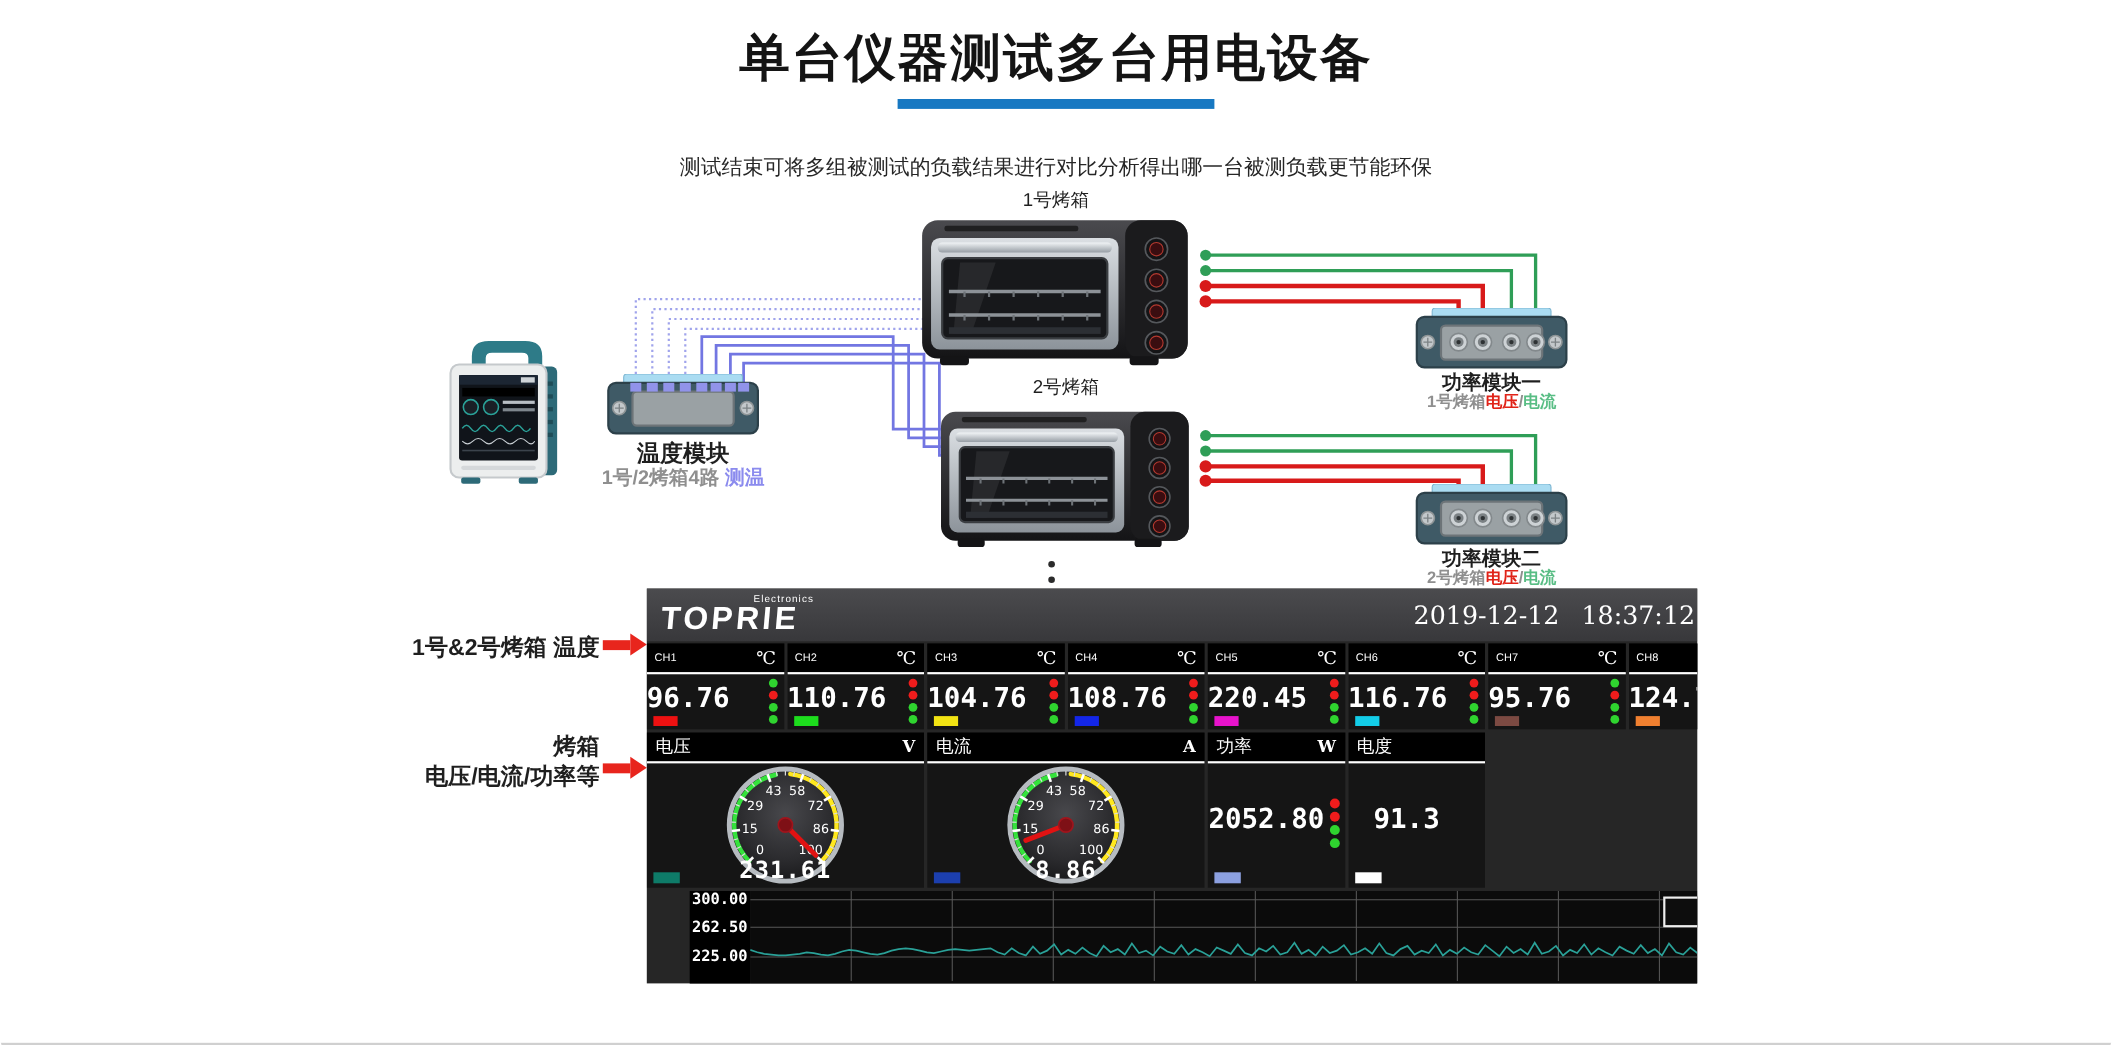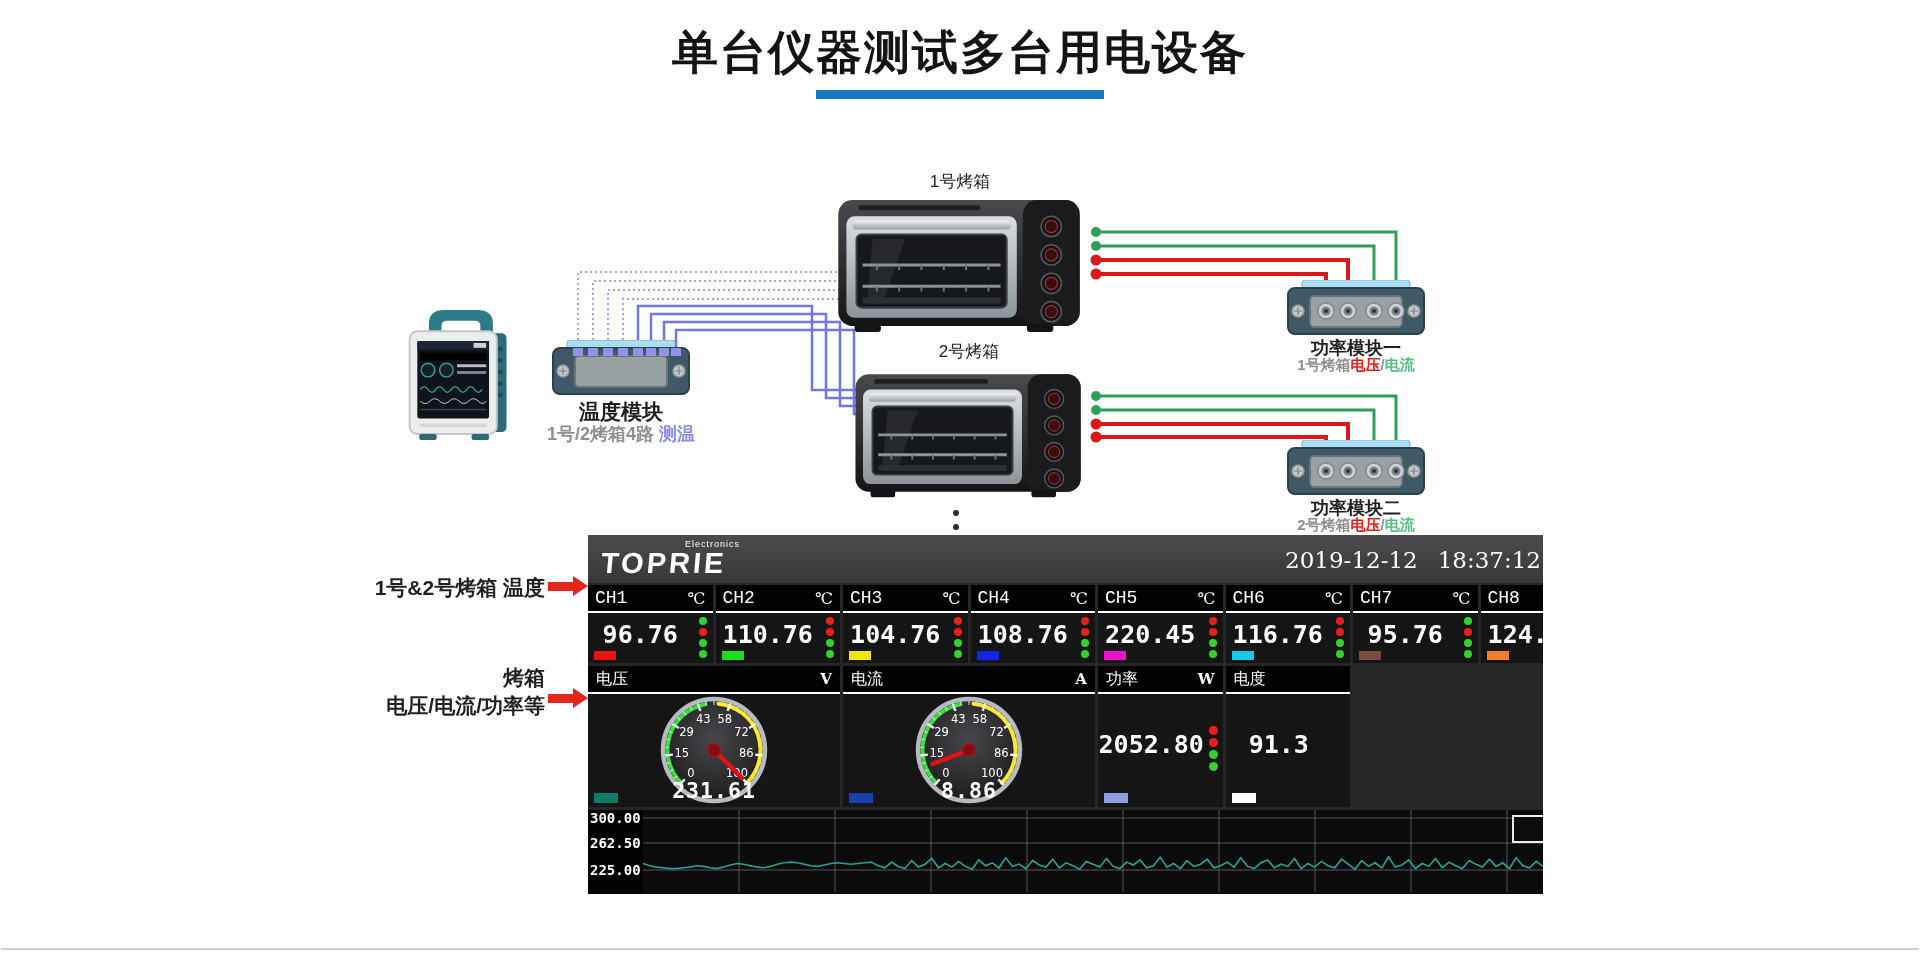--- a/index.html
+++ b/index.html
@@ -50,43 +50,43 @@
          color:#fff;transform:skewX(-5deg);}
   .brand-sub{position:absolute;left:97px;top:4px;font-size:9px;letter-spacing:1px;color:#fff;}
   .clock{position:absolute;right:2px;top:12px;color:#fff;font-size:23px;
          font-family:"DejaVu Serif","Liberation Serif",serif;}
   .clock .t{margin-left:20px;text-align:right;}
 
   .ch-row{display:flex;gap:3px;flex:0 0 78px;margin-bottom:3px;}
   .ch-cell{flex:0 0 124.5px;background:#151515;position:relative;}
   .cell-head{height:26px;background:#000;border-bottom:2px solid #fff;display:flex;
              justify-content:space-between;align-items:center;padding:0 7px;color:#fff;}
-  .ch-id{font-family:Liberation Mono, monospace;font-size:18px;}
+  .ch-id{font-family:Liberation Sans, sans-serif;font-size:10px;}
   .ch-unit{font-size:16px;font-family:"DejaVu Serif",serif;}
   .cell-body{position:relative;height:50px;}
-  .seg-value{position:absolute;left:0;right:20px;top:7px;text-align:center;color:#fff;
+  .seg-value{position:absolute;left:0;right:20px;top:7px;text-align:left;color:#fff;
              font-family:"DejaVu Sans Mono",monospace;font-weight:700;font-size:25px;}
   .dot-col{position:absolute;right:6px;top:4px;}
   .dot-col i{display:block;width:8px;height:8px;border-radius:50%;margin:0 0 3px 0;}
   .chip{position:absolute;left:6px;bottom:3px;width:22px;height:9px;}
 
   .meter-row{display:flex;gap:3px;flex:0 0 141px;margin-bottom:3px;}
   .m-cell{background:#151515;position:relative;}
   .m-head{height:26px;background:#000;border-bottom:2px solid #fff;display:flex;
           justify-content:space-between;align-items:center;padding:0 8px;color:#fff;}
   .m-label{font-size:16px;} .m-unit{font-size:15px;font-weight:700;font-family:"DejaVu Serif",serif;}
   .m-body{position:relative;height:113px;}
   .num-value{position:absolute;left:0;right:18px;top:36px;text-align:center;color:#fff;
              font-family:"DejaVu Sans Mono",monospace;font-weight:700;font-size:25px;}
   .m-dots{position:absolute;right:5px;top:32px;}
   .m-dots i{display:block;width:9px;height:9px;border-radius:50%;margin:0 0 3px 0;}
   .m-chip{position:absolute;left:6px;bottom:4px;width:24px;height:10px;}
   .gauge-wrap{position:absolute;left:50%;top:0;transform:translateX(-50%);}
 
-  .chart-row{display:flex;flex:0 0 82px;}
+  .chart-row{display:flex;flex:0 0 82px;padding-left:39px;}
   .chart-labels{flex:0 0 55px;background:#000;position:relative;color:#fff;
       font-family:"DejaVu Sans Mono",monospace;font-size:14px;font-weight:700;}
   .chart-labels div{position:absolute;left:2px;height:16px;line-height:16px;}
   .cl0{top:0;} .cl1{top:25px;} .cl2{top:52px;}
   .chart-plot{flex:1;position:relative;background:#0b0b0b;}
   .legend-box{position:absolute;right:-3px;top:5px;width:30px;height:24px;
       border:2px solid #eee;background:#0d0d0d;}
 
   .footer-line{position:absolute;left:0;top:948px;width:1920px;height:2px;background:#d0d0d0;}
 </style>
@@ -165,20 +165,21 @@
         <circle cx="12" cy="31" r="6" fill="#c3c8cb" stroke="#8e9496" stroke-width="1.5"></circle>
         <path d="M8 31 h8 M12 27 v8" stroke="#7c8285" stroke-width="1.2"></path>
         <circle cx="128" cy="31" r="6" fill="#c3c8cb" stroke="#8e9496" stroke-width="1.5"></circle>
         <path d="M124 31 h8 M128 27 v8" stroke="#7c8285" stroke-width="1.2"></path>
       </symbol>
     </defs>
   </svg>
 
   <div class="title">单台仪器测试多台用电设备</div>
   <div class="title-bar" style="background: rgb(23, 120, 194);"></div>
+  <div class="sub sub2">测试结束可将多组被测试的负载结果进行对比分析得出哪一台被测负载更节能环保</div>
 
   <svg class="wires" width="1920" height="962">
     <g stroke="#a0a4ec" stroke-width="2" fill="none" stroke-dasharray="2 3">
       <path d="M578 350 V272 H852"></path>
         <path d="M593 350 V281 H852"></path>
       <path d="M608 350 V290 H852"></path>
         <path d="M623 350 V299 H852"></path>
     </g>
     <g stroke="#7276e2" stroke-width="2.5" fill="none">
       <path d="M638 350 V306 H812 V390 H860"></path>

